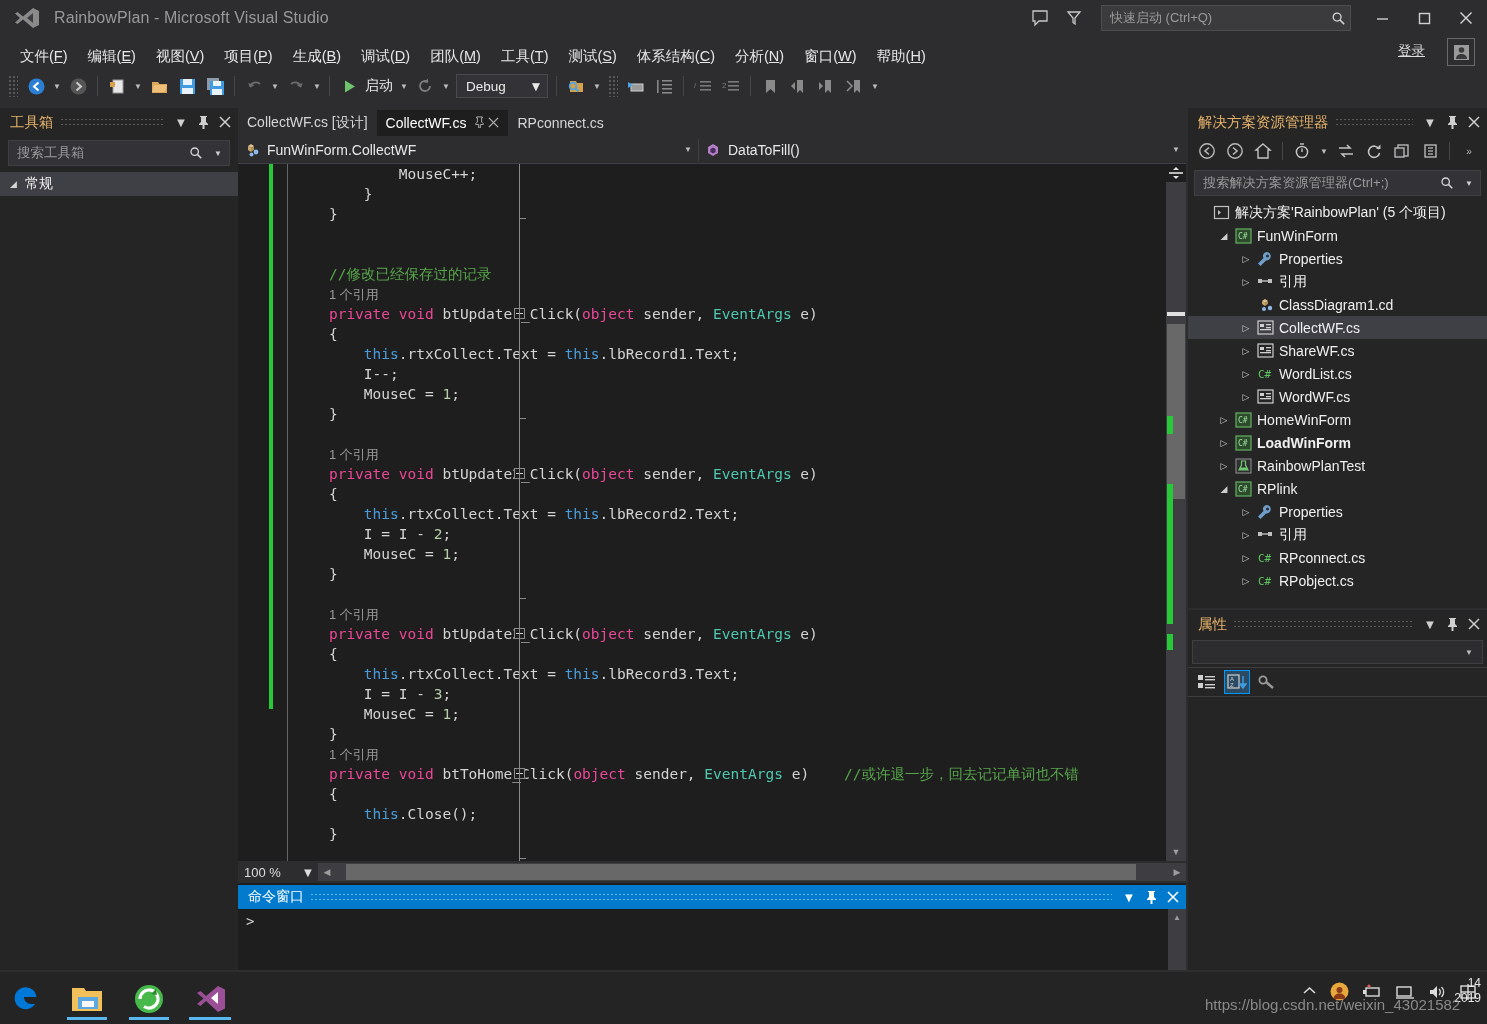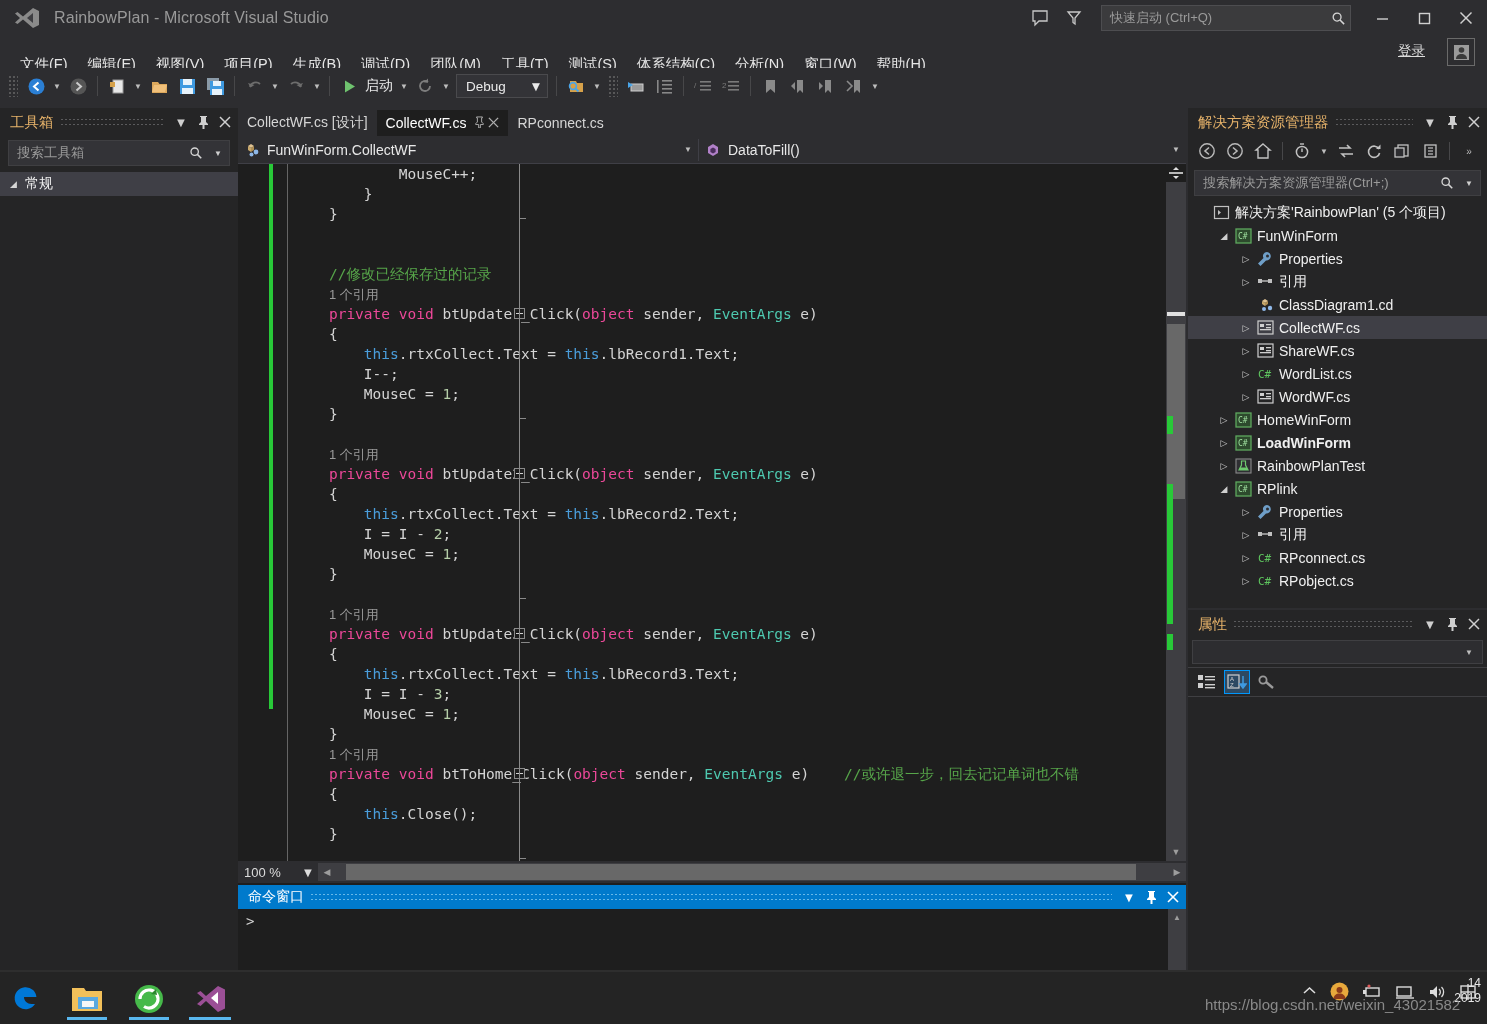--- a/index.html
+++ b/index.html
@@ -22,21 +22,21 @@
   .tb-right { position: absolute; right: 0; top: 0; height: 36px; display: flex; align-items: center; }
   .tb-icon { width: 34px; height: 30px; display: flex; align-items: center; justify-content: center; color: #c8c8c8; }
   .quick-launch {
     width: 250px; height: 26px; background: #3b3b3d; border: 1px solid #4d4d50;
     display: flex; align-items: center; padding: 0 4px 0 8px; margin: 0 10px;
   }
   .quick-launch span { flex: 1; font-size: 13px; color: #9a9a9a; }
   .win-btn { width: 42px; height: 34px; display: flex; align-items: center; justify-content: center; color: #d0d0d0; }
 
   
-  .menubar { position: absolute; left: 0; top: 48px; width: 1487px; height: 32px; display: flex; align-items: center; padding-left: 10px; }
+  .menubar { position: absolute; left: 0; top: 40px; width: 1487px; height: 32px; display: flex; align-items: center; padding-left: 10px; }
   .menu-item { font-size: 14.5px; color: #e6e6e6; padding: 4px 10px; white-space: nowrap; }
   .menu-item u { text-decoration: underline; }
   .signin {
     position: absolute; right: 62px; top: 42px; font-size: 13.5px; color: #dcdcdc;
   }
   .signin u { text-decoration: underline; }
   .acct-box {
     position: absolute; right: 12px; top: 38px; width: 28px; height: 28px;
     border: 1px solid #6a6a6a; display: flex; align-items: center; justify-content: center;
   }

